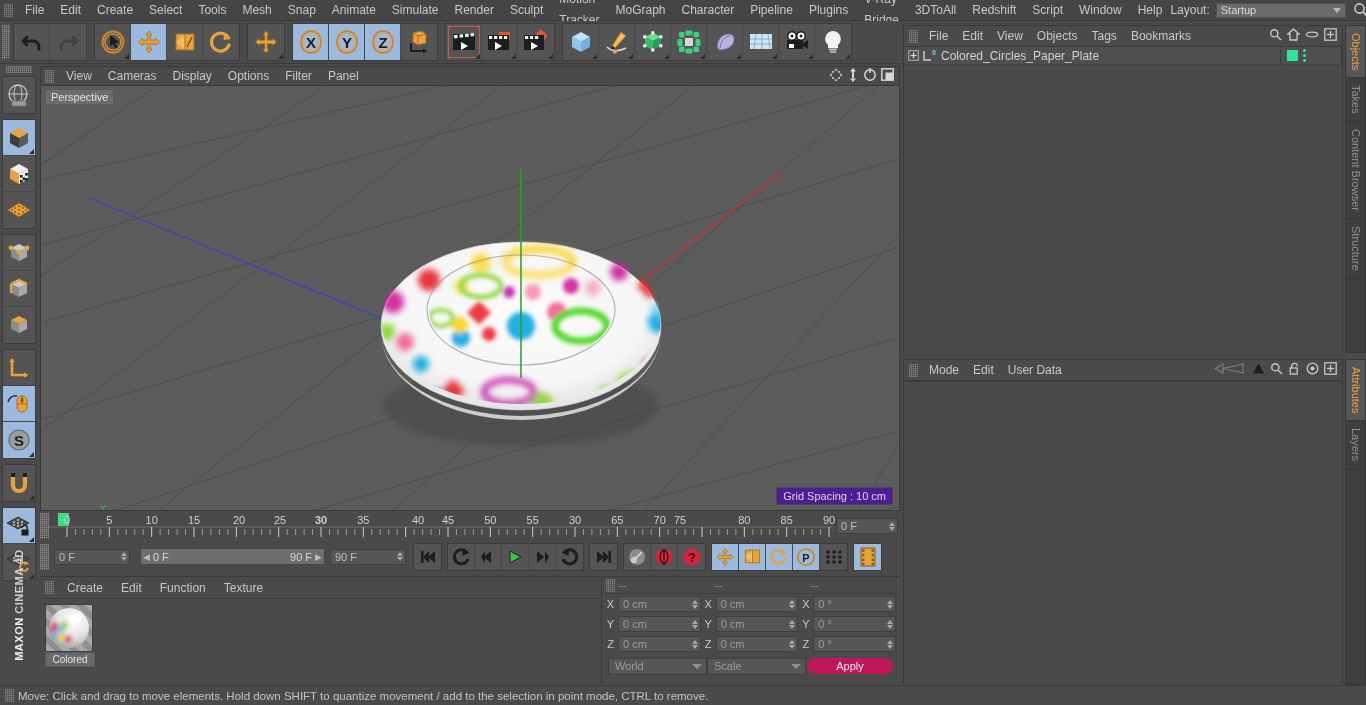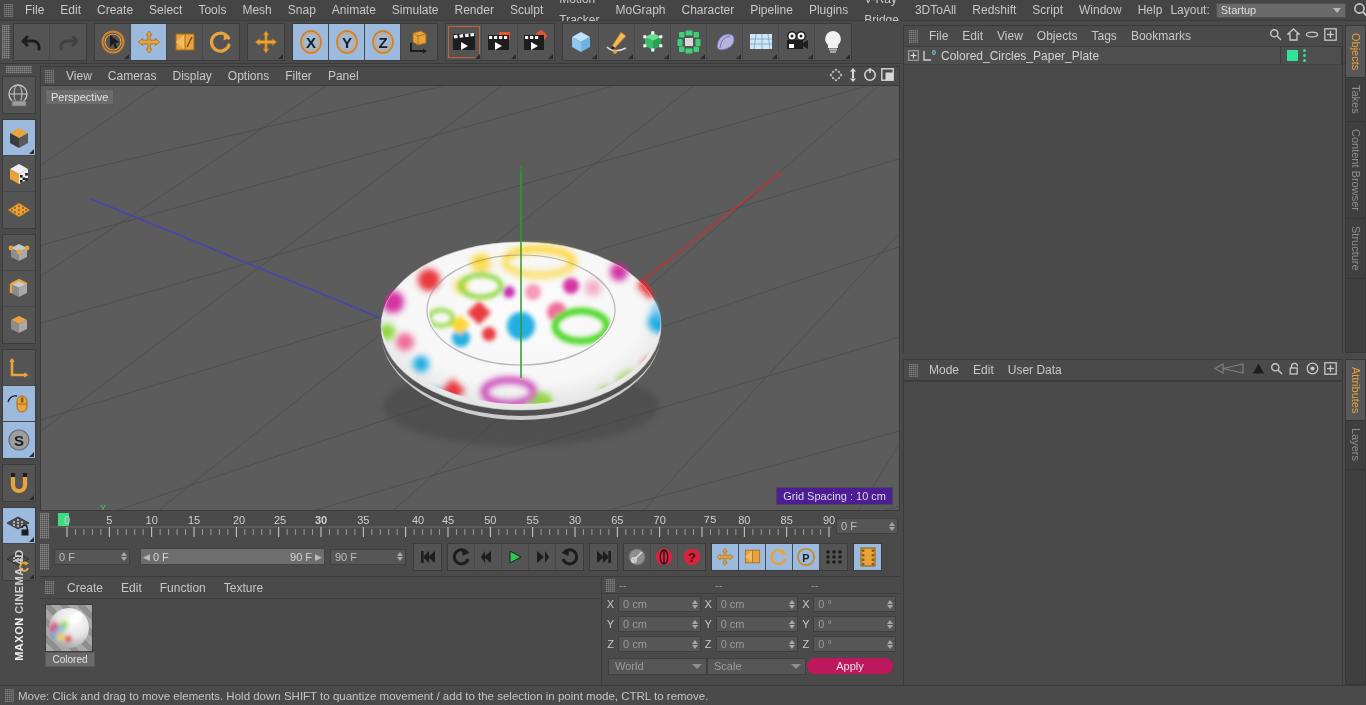--- a/index.html
+++ b/index.html
@@ -971,21 +971,21 @@
         <div class="tl-tick-lbl" style="left: 231px;">25</div>
         <div class="tl-tick-lbl" style="left: 272px; font-weight: bold;">30</div>
         <div class="tl-tick-lbl" style="left: 314.333px;">35</div>
         <div class="tl-tick-lbl" style="left: 369px;">40</div>
         <div class="tl-tick-lbl" style="left: 399px;">45</div>
         <div class="tl-tick-lbl" style="left: 441.333px;">50</div>
         <div class="tl-tick-lbl" style="left: 483.667px;">55</div>
         <div class="tl-tick-lbl" style="left: 526px;">30</div>
         <div class="tl-tick-lbl" style="left: 568.333px;">65</div>
         <div class="tl-tick-lbl" style="left: 610.667px;">70</div>
-        <div class="tl-tick-lbl" style="left: 661px; font-family: Liberation Mono, monospace;">75</div>
+        <div class="tl-tick-lbl" style="left: 631px;">75</div>
         <div class="tl-tick-lbl" style="left: 695.333px;">80</div>
         <div class="tl-tick-lbl" style="left: 737.667px;">85</div>
         <div class="tl-tick-lbl" style="left: 780px;">90</div>
       </div>
     <div class="tl-right">
       <div class="numfield" style="width:62px;">
         <span>0 F</span>
         <span class="spin">
             <i class="up"></i>
             <i class="dn"></i>

